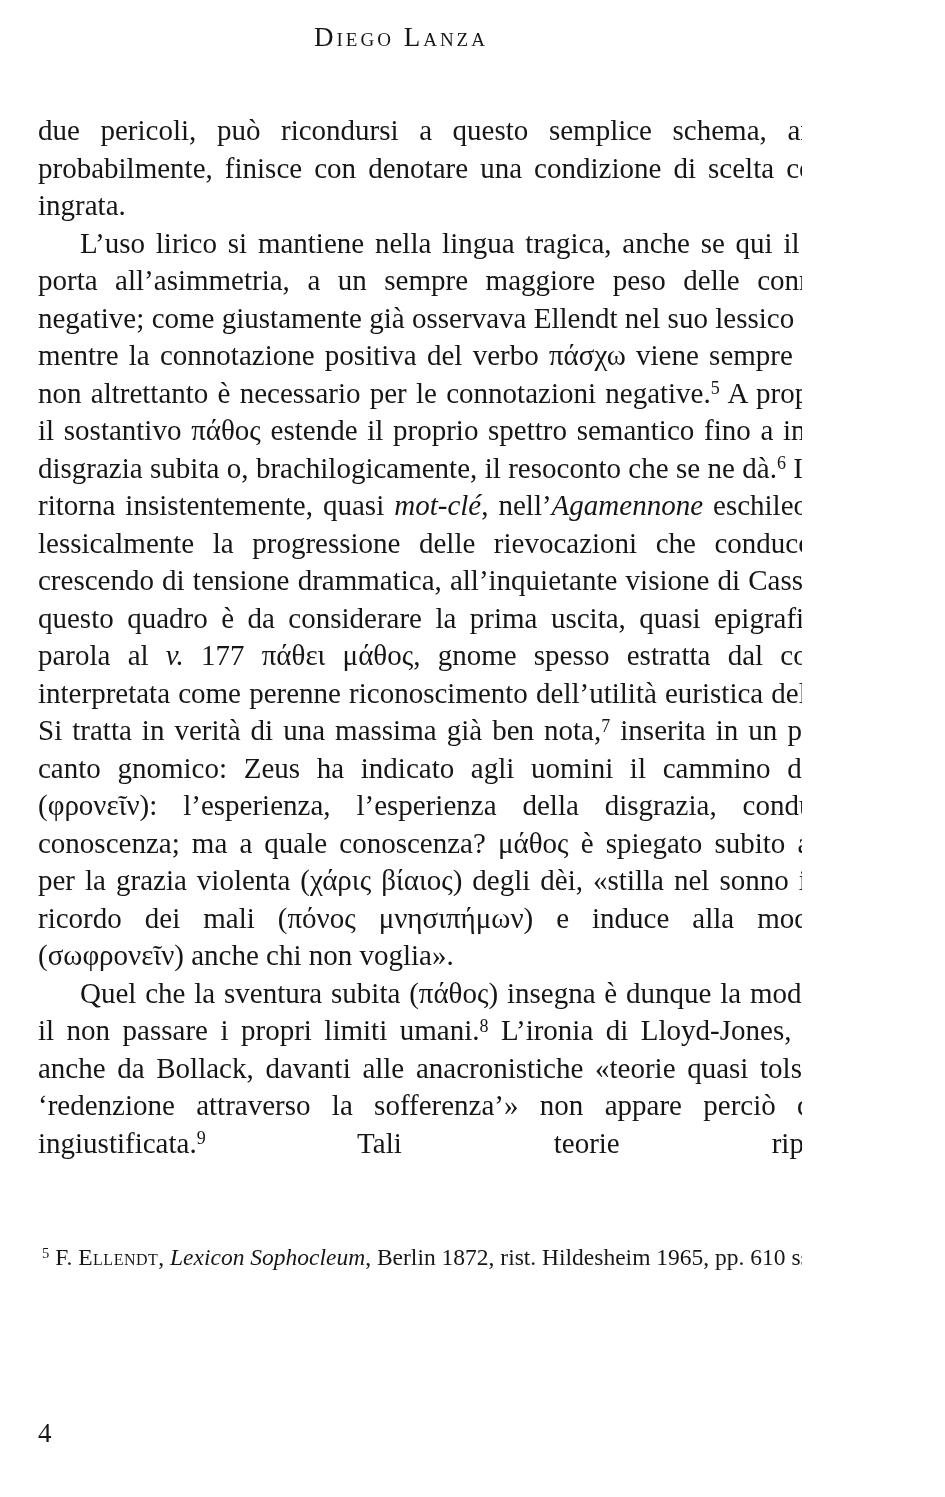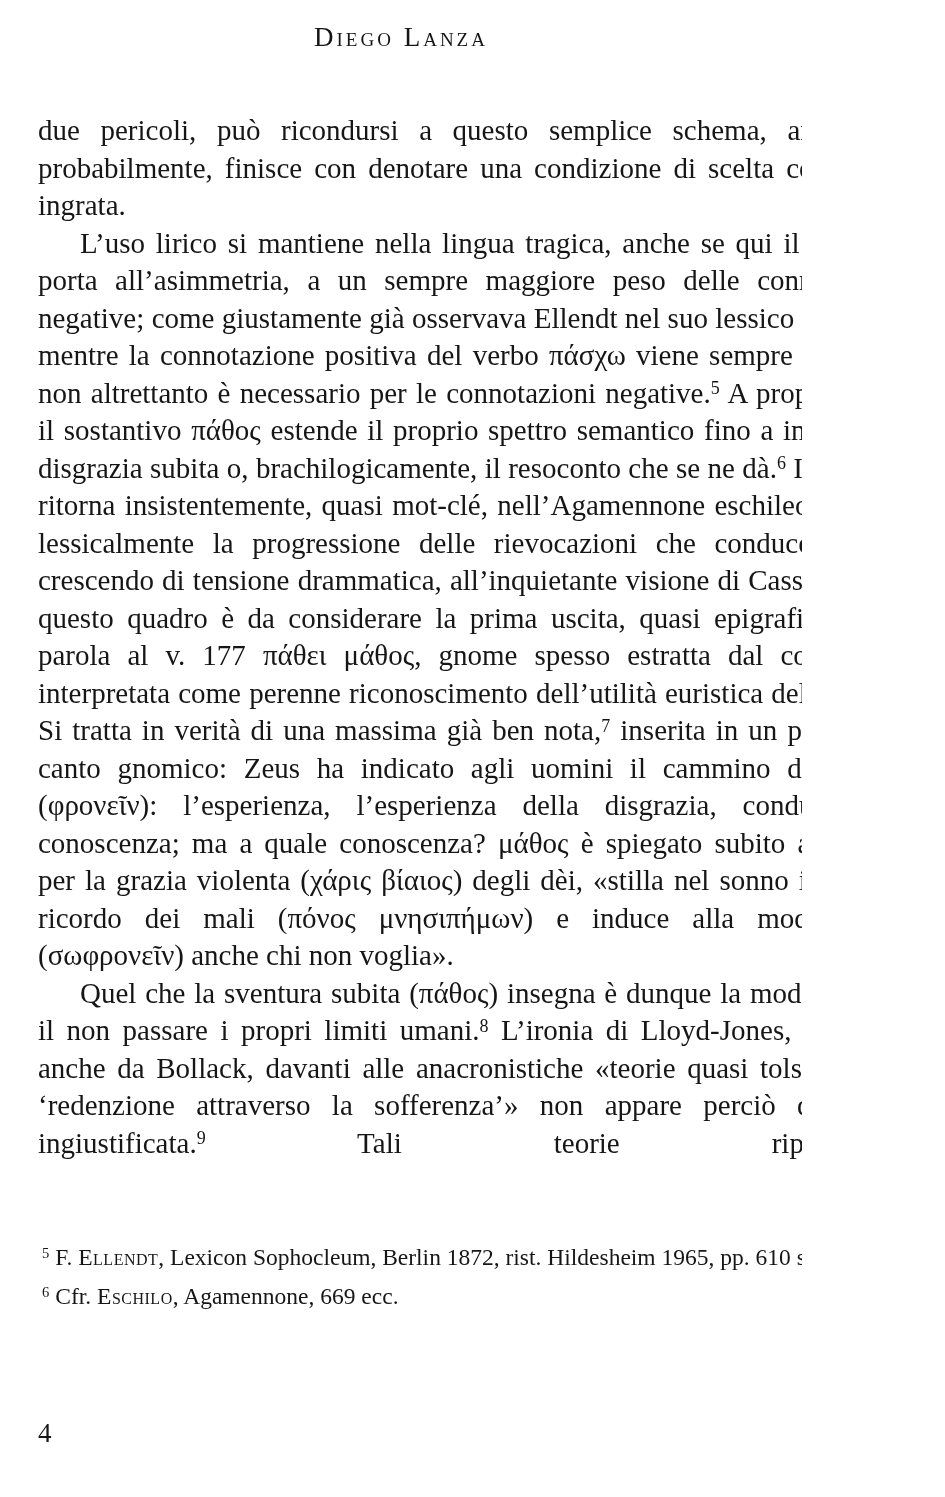--- a/index.html
+++ b/index.html
@@ -66,21 +66,21 @@
     vertical-align: baseline;
     margin-right: 6px;
   }
   .run-sup {
     font-size: 0.62em;
     line-height: 0;
     position: relative;
     top: -0.45em;
     vertical-align: baseline;
   }
-  .run-italic { }
+  .run-italic { font-style: italic; }
   .run-smallcaps { font-variant: small-caps; letter-spacing: 0.5px; }
   .page-number {
     position: absolute;
     top: 1418px;
     left: 38px;
     font-size: 27px;
   }
 </style>
 </head>
 <body>
@@ -90,18 +90,17 @@
   <div class="running-head">Diego Lanza</div>
 
   <div class="body-text">
     <p class="para"><span>due pericoli, può ricondursi a questo semplice schema, anche se, probabilmente, finisce con denotare una condizione di scelta comunque ingrata.</span></p>
     <p class="para indent"><span>L’uso lirico si mantiene nella lingua tragica, anche se qui il contesto porta all’asimmetria, a un sempre maggiore peso delle connotazioni negative; come giustamente già osservava Ellendt nel suo lessico sofocleo, mentre la connotazione positiva del verbo πάσχω viene sempre espressa, non altrettanto è necessario per le connotazioni negative.</span><span class="run-sup">5</span><span> A propria volta il sostantivo πάθος estende il proprio spettro semantico fino a indicare la disgrazia subita o, brachilogicamente, il resoconto che se ne dà.</span><span class="run-sup">6</span><span> Il termine ritorna insistentemente, quasi </span><span class="run-italic">mot-clé</span><span>, nell’</span><span class="run-italic">Agamennone</span><span> eschileo e segna lessicalmente la progressione delle rievocazioni che conduce, in un crescendo di tensione drammatica, all’inquietante visione di Cassandra. In questo quadro è da considerare la prima uscita, quasi epigrafica, della parola al </span><span class="run-italic">v.</span><span> 177 πάθει μάθος, gnome spesso estratta dal contesto e interpretata come perenne riconoscimento dell’utilità euristica del soffrire. Si tratta in verità di una massima già ben nota,</span><span class="run-sup">7</span><span> inserita in un più ampio canto gnomico: Zeus ha indicato agli uomini il cammino del senno (φρονεῖν): l’esperienza, l’esperienza della disgrazia, conduce alla conoscenza; ma a quale conoscenza? μάθος è spiegato subito appresso: per la grazia violenta (χάρις βίαιος) degli dèi, «stilla nel sonno il penoso ricordo dei mali (πόνος μνησιπήμων) e induce alla moderazione (σωφρονεῖν) anche chi non voglia».</span></p>
     <p class="para indent continues"><span>Quel che la sventura subita (πάθος) insegna è dunque la moderazione, il non passare i propri limiti umani.</span><span class="run-sup">8</span><span> L’ironia di Lloyd-Jones, ricordata anche da Bollack, davanti alle anacronistiche «teorie quasi tolstoiane di ‘redenzione attraverso la sofferenza’» non appare perciò del tutto ingiustificata.</span><span class="run-sup">9</span><span> Tali teorie riproiettano</span></p>
   </div>
 
   <div class="footnotes">
     <p><sup class="fn-marker">5</sup><span><span>F. </span><span class="run-smallcaps">Ellendt</span><span>, </span><span class="run-italic">Lexicon Sophocleum</span><span>, Berlin 1872, rist. Hildesheim 1965, pp. 610 ss.</span></span></p>
-    <p><sup class="fn-marker">6</sup><span><span>Cfr. </span><span class="run-smallcaps">Eschilo</span><span>, </span><span class="run-italic">Agamennone</span><span>, 669 ecc.</span></span></p>
   </div>
 
   <div class="page-number">4</div>
 
 </div>
 
 </body></html>

